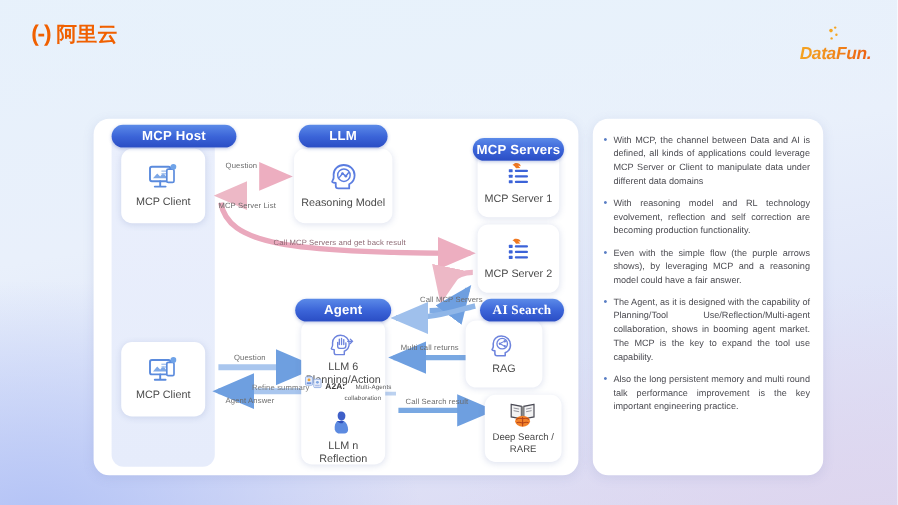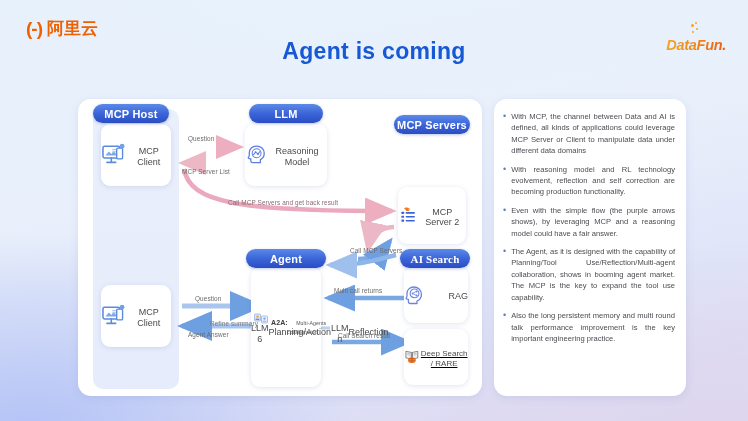--- a/index.html
+++ b/index.html
@@ -58,21 +58,21 @@
     color: #fff; font-size: 11px; font-weight: bold;
     display: flex; align-items: center; justify-content: center;
     box-shadow: 0 1px 3px rgba(40,70,170,.3);
     letter-spacing: .2px; z-index: 6;
   }
 
   
   .card {
     position: absolute; background: #fff; border-radius: 9px;
     box-shadow: 0 1px 5px rgba(100,120,180,.20);
-    display: flex; flex-direction: row; align-items: center; justify-content: center;
+    display: flex; flex-direction: column; align-items: center; justify-content: center;
     z-index: 5;
   }
   .card-label { font-size: 9px; color: #4a4a4a; text-align: center; line-height: 1.15; margin-top: 3px; }
   .card-label.sm { font-size: 8px; }
 
   
   .arrow-label {
     position: absolute; font-size: 6.4px; color: #6b6b6b; white-space: nowrap; z-index: 7;
     letter-spacing: .1px;
   }
@@ -93,21 +93,20 @@
 <body>
 
 <div id="slide">
 
   <div class="ali-logo">
     <span class="ali-mark">(-)</span>
     <span class="ali-cn">阿里云</span>
   </div>
 
   <div class="title-wrap">
-    <div class="title">Agent is coming</div>
   </div>
 
   <div class="datafun">
     <span class="df-spark">
       <i style="width:3px;height:3px;left:0;top:2px;"></i>
       <i style="width:2px;height:2px;left:4px;top:0;"></i>
       <i style="width:2px;height:2px;left:5px;top:6px;"></i>
       <i style="width:2px;height:2px;left:1px;top:9px;"></i>
     </span>
     <span class="df-text">DataFun.</span>
@@ -156,21 +155,21 @@
 
       <line x1="330" y1="199" x2="250" y2="199" stroke="#79a8e2" stroke-width="4.5" marker-end="url(#ah-blue)"></line>
 
       <line x1="254" y1="243" x2="330" y2="243" stroke="#79a8e2" stroke-width="4.5" marker-end="url(#ah-blue)"></line>
 
       <line x1="104" y1="207" x2="182" y2="207" stroke="#a9c6ee" stroke-width="5" marker-end="url(#ah-blue)"></line>
       <line x1="184" y1="227" x2="104" y2="227" stroke="#a9c6ee" stroke-width="5" marker-end="url(#ah-blue)"></line>
       <line x1="252" y1="229" x2="190" y2="229" stroke="#bcd2f0" stroke-width="3" marker-end="url(#ah-lblue)"></line>
     </svg>
 
-    <div class="pill" style="left:15px; top:5px; width:76px;">
+    <div class="pill" style="left:15px; top:5px; width:104px;">
       <span>MCP Host</span>
     </div>
 
     <div class="card" style="left:23px; top:25px; width:70px; height:62px;">
       <svg width="26" height="24" viewBox="0 0 26 24">
         <rect x="2" y="3" width="17" height="12" rx="1.6" fill="none" stroke="#5b8bdd" stroke-width="1.6"></rect>
         <path d="M4.5,12.5 L8,8.5 L10.5,11 L13,8 L16.5,12.5 Z" fill="#7ea8e6"></path>
         <rect x="11.5" y="6" width="6" height="1.2" fill="#a8c4ee"></rect>
         <rect x="11.5" y="8.2" width="6" height="1.2" fill="#a8c4ee"></rect>
         <path d="M10.5,15 L10.5,19 M6,19.5 L15,19.5" stroke="#5b8bdd" stroke-width="1.6" fill="none" stroke-linecap="round"></path>
@@ -203,20 +202,32 @@
         <path d="M10,12.6 L12.4,9.6 L15.2,11.8 L17.4,9" fill="none" stroke="#5b7de0" stroke-width="1.2" stroke-linecap="round"></path>
         <circle cx="12.4" cy="9.6" r="1.1" fill="#5b7de0"></circle>
         <circle cx="15.2" cy="11.8" r="1.1" fill="#5b7de0"></circle>
       </svg>
       <div class="card-label">Reasoning Model</div>
     </div>
 
     <div class="pill" style="left:316px; top:16px; width:76px;">
       <span>MCP Servers</span>
     </div>
+    <div class="card" style="left:320px; top:25px; width:68px; height:57px;">
+      <svg width="24" height="22" viewBox="0 0 24 22">
+        <path d="M9,1 C11.5,0.5 13.5,1.5 14,3.5 L11.8,3 L13.6,5 L10,5.2 C9.2,3.6 8,2.6 7,2.4 Z" fill="#f07820"></path>
+        <rect x="4" y="6" width="3.2" height="2.6" rx=".5" fill="#3c63d8"></rect>
+        <rect x="9" y="6.4" width="11" height="1.9" rx=".9" fill="#3c63d8"></rect>
+        <rect x="4" y="10.6" width="3.2" height="2.6" rx=".5" fill="#3c63d8"></rect>
+        <rect x="9" y="11" width="11" height="1.9" rx=".9" fill="#3c63d8"></rect>
+        <rect x="4" y="15.2" width="3.2" height="2.6" rx=".5" fill="#3c63d8"></rect>
+        <rect x="9" y="15.6" width="11" height="1.9" rx=".9" fill="#3c63d8"></rect>
+      </svg>
+      <div class="card-label">MCP Server 1</div>
+    </div>
     <div class="card" style="left:320px; top:88px; width:68px; height:57px;">
       <svg width="24" height="22" viewBox="0 0 24 22">
         <path d="M9,1 C11.5,0.5 13.5,1.5 14,3.5 L11.8,3 L13.6,5 L10,5.2 C9.2,3.6 8,2.6 7,2.4 Z" fill="#f07820"></path>
         <rect x="4" y="6" width="3.2" height="2.6" rx=".5" fill="#3c63d8"></rect>
         <rect x="9" y="6.4" width="11" height="1.9" rx=".9" fill="#3c63d8"></rect>
         <rect x="4" y="10.6" width="3.2" height="2.6" rx=".5" fill="#3c63d8"></rect>
         <rect x="9" y="11" width="11" height="1.9" rx=".9" fill="#3c63d8"></rect>
         <rect x="4" y="15.2" width="3.2" height="2.6" rx=".5" fill="#3c63d8"></rect>
         <rect x="9" y="15.6" width="11" height="1.9" rx=".9" fill="#3c63d8"></rect>
       </svg>
@@ -258,32 +269,32 @@
       <div>
         <div class="arrow-label" style="position:static; font-size:7px; color:#3a3a3a; font-weight:bold; display:inline-block;">A2A:</div>
         <div class="arrow-label tiny" style="position:static; display:inline-block; margin-left:4px; color:#555;">Multi-Agents</div>
         <div class="arrow-label tiny" style="position:static; margin-left:16px; color:#555;">collaboration</div>
       </div>
     </div>
 
     <div class="pill" style="left:322px; top:150px; width:70px;font-family:Liberation Serif, serif;">
       <span>AI Search</span>
     </div>
-    <div class="card" style="left:326px; top:168px; width:64px; height:56px;justify-content:space-between;">
+    <div class="card" style="left:310px; top:168px; width:64px; height:56px;">
       <svg width="24" height="22" viewBox="0 0 24 22">
         <path d="M13,19.5 L13,17 C16,15.6 17.4,13.2 17.4,10.4 C17.4,6 14,3 9.8,3 C5.8,3 3,5.8 3,9.4 C3,11.2 3.5,12.2 2.4,13.6 C1.8,14.3 2,14.9 3,15.1 L4.4,15.4 L4.4,17.6 C4.4,18.8 5.1,19.5 6.2,19.5 Z" fill="none" stroke="#6d83dd" stroke-width="1.3" stroke-linejoin="round"></path>
         <circle cx="10.5" cy="9.4" r="4.4" fill="none" stroke="#6d83dd" stroke-width="1.1"></circle>
         <circle cx="8.6" cy="9.4" r="1" fill="#6d83dd"></circle>
         <circle cx="12.6" cy="7.4" r="1" fill="#6d83dd"></circle>
         <circle cx="12.6" cy="11.4" r="1" fill="#6d83dd"></circle>
         <path d="M9.4,8.9 L11.8,7.7 M9.4,9.9 L11.8,11.1" stroke="#6d83dd" stroke-width=".9"></path>
       </svg>
       <div class="card-label">RAG</div>
     </div>
-    <div class="card" style="left:326px; top:230px; width:64px; height:56px;text-decoration:underline;">
+    <div class="card" style="left:326px; top:230px; width:64px; height:56px;">
       <svg width="26" height="22" viewBox="0 0 26 22">
         <path d="M3,2 L11.5,3.6 L11.5,14 L3,12.4 Z" fill="#f3f3f3" stroke="#4a4a55" stroke-width="1"></path>
         <path d="M22,2 L13.5,3.6 L13.5,14 L22,12.4 Z" fill="#f3f3f3" stroke="#4a4a55" stroke-width="1"></path>
         <path d="M11.5,3.6 L13.5,3.6 L13.5,14 L11.5,14 Z" fill="#888"></path>
         <path d="M5,5 L9.6,5.9 M5,7.2 L9.6,8.1 M15.4,5.9 L20,5 M15.4,8.1 L20,7.2" stroke="#8e8e98" stroke-width=".8"></path>
         <ellipse cx="12.5" cy="16" rx="6.2" ry="4.6" fill="#f2822a"></ellipse>
         <path d="M7.2,14.6 C9,13 11,13.4 12.5,14 C14,13.4 16,13 17.8,14.6 M7.4,17.4 C9.4,16.2 11,17 12.5,17.6 C14,17 15.6,16.2 17.6,17.4 M12.5,12.4 L12.5,20.2" stroke="#b5451a" stroke-width=".9" fill="none"></path>
       </svg>
       <div class="card-label sm">Deep Search / RARE</div>
     </div>

